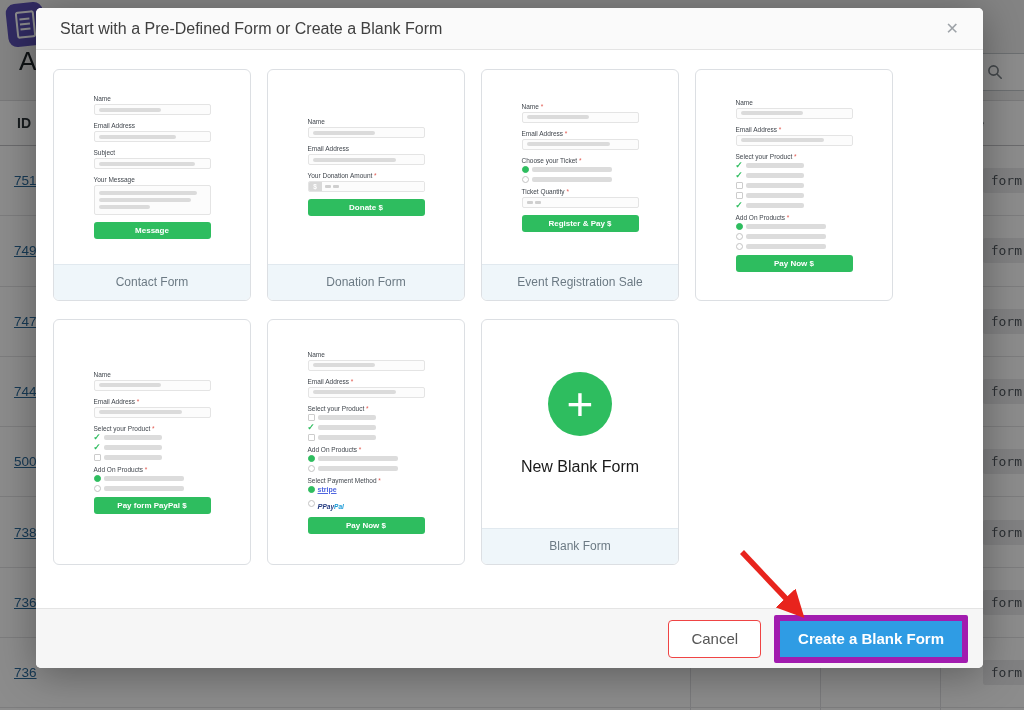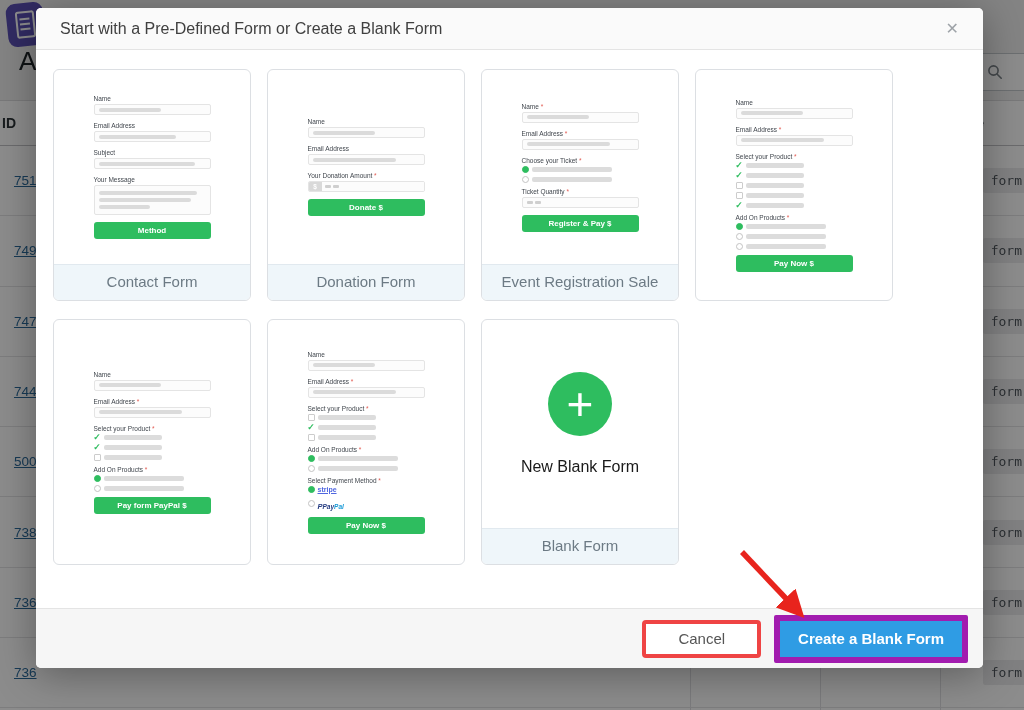--- a/index.html
+++ b/index.html
@@ -7,41 +7,41 @@
   body{position:relative;overflow:hidden;font-family:"Liberation Sans",sans-serif;background:#f0f0f1}
   
   .bg-page{position:absolute;inset:0;background:#f0f0f1}
   .plugin-logo{position:absolute;left:7px;top:3px;width:37px;height:43px;background:#5a4fb5;border-radius:9px;display:flex;align-items:center;justify-content:center;transform:rotate(-6deg)}
   .plugin-logo .doc{width:19px;height:27px;border:2px solid #fff;border-radius:3px;position:relative}
   .plugin-logo .doc::before{content:"";position:absolute;left:2px;top:5px;width:10px;height:2px;background:#fff;box-shadow:0 5px 0 #fff,0 10px 0 #fff}
   .bg-heading{position:absolute;left:19px;top:46px;font-size:26px;color:#1d2327}
   .search-box{position:absolute;left:969px;top:53px;width:80px;height:38px;background:#fff;border:1px solid #c5cace;border-radius:6px;display:flex;align-items:center;padding-left:17px}
   .tbl{position:absolute;left:0;top:100px;width:1024px;height:610px;background:#fff;border-top:1px solid #dcdcde}
   .tbl-head{height:45px;display:flex;align-items:center;border-bottom:1px solid #c3c4c7}
-  .th-id{margin-left:2px;font-weight:bold;font-size:14px;color:#2c3338}
+  .th-id{margin-left:17px;font-weight:bold;font-size:14px;color:#2c3338}
   .th-right{position:absolute;right:40px;top:14px;font-weight:bold;font-size:14px;color:#2c3338}
   .t-rows{position:absolute;left:0;top:45px;right:0}
   .t-row{height:70.3px;display:flex;align-items:center;justify-content:space-between;border-bottom:1px solid #e3e4e6;position:relative}
   .t-id{margin-left:14px;font-size:13.5px;color:#2b6a9b;text-decoration:underline}
   .t-chip{font-family:"DejaVu Sans Mono",monospace;font-size:13px;color:#50575e;background:#ececed;padding:5px 14px 5px 8px;margin-right:-12px;border-radius:2px;white-space:nowrap}
   .col-div{position:absolute;top:145px;bottom:0;width:1px;background:#e0e1e3}
   
   .overlay{position:absolute;inset:0;background:rgba(0,0,0,0.45);z-index:5}
   .modal{position:absolute;left:36px;top:8px;width:947px;height:660px;background:#fff;border-radius:5px;z-index:10;box-shadow:0 6px 40px rgba(0,0,0,.35);display:flex;flex-direction:column}
   .modal-header{height:42px;flex:none;background:#fafafa;border-bottom:1px solid #e4e4e4;display:flex;align-items:center;padding:0 24px;border-radius:5px 5px 0 0}
   .modal-title{font-size:16px;color:#404040}
   .close{margin-left:auto;color:#9ea3a8;font-size:16px;cursor:pointer;line-height:1}
   .modal-body{flex:1;padding:19px 17px;overflow:hidden}
   .cards{display:grid;grid-template-columns:repeat(4,198px);column-gap:16px;row-gap:18px}
   .card{border:1px solid #dcdfe3;border-radius:6px;background:#fff;display:flex;flex-direction:column;height:232px;overflow:hidden;cursor:pointer}
   .cards .card:nth-child(n+5){height:246px}
   .preview{flex:1;display:flex;flex-direction:column;justify-content:center;align-items:center}
   .mini{width:117px}
   .card-footer{flex:none;background:#eff6fa;border-top:1px solid #e1e9ef;display:flex;align-items:center;justify-content:center;min-height:36px;padding:6px 12px;text-align:center}
-  .card-footer span{color:#6c7a84;font-size:15px;line-height:1.25}
+  .card-footer span{color:#6c7a84;font-size:12px;line-height:1.25}
   
   .f-label{font-size:6.5px;color:#40464d;margin-bottom:2px}
   .f-label .star{color:#e25950}
   .f-input{height:11px;border:1px solid #e4e4e4;background:#fcfcfc;border-radius:2px;margin-bottom:7px;display:flex;align-items:center;padding:0 4px}
   .f-bar{height:4px;background:#dbdbdb;border-radius:2px}
   .f-textarea{height:30px;flex-direction:column;justify-content:center;align-items:flex-start;gap:3px;padding:4px}
   .f-textarea .f-bar{flex:none}
   .f-group{margin-bottom:5px}
   .g-item{display:flex;align-items:center;gap:3px;margin-bottom:3px}
   .chk{width:7px;height:7px;border:1px solid #ccc;border-radius:1px;background:#fff;flex:none;display:flex;align-items:center;justify-content:center}
@@ -57,21 +57,21 @@
   .brand-stripe{font-size:7px;font-weight:bold;color:#4f66e0;text-decoration:underline}
   .brand-paypal{font-style:italic;line-height:1}
   .pp-p{color:#243b80;font-size:7.5px;font-weight:bold}
   .pp-pay{color:#243b80;font-size:6.5px;font-weight:bold}
   .pp-pal{color:#1899d6;font-size:6.5px;font-weight:bold}
   
   .plus-circle{width:64px;height:64px;border-radius:50%;background:#2ebd5f;color:#fff;display:flex;align-items:center;justify-content:center;font-size:46px;font-weight:300;line-height:1}
   .blank-title{font-size:16px;color:#1a1a1a;margin-top:22px}
   
   .modal-footer{height:60px;flex:none;background:#f6f6f6;border-top:1px solid #e4e4e4;display:flex;align-items:center;justify-content:flex-end;gap:13px;padding:0 15px;border-radius:0 0 5px 5px}
-  .btn-cancel{background:#fff;border:4px solid #ef4444;border-radius:4px;height:38px;padding:0 32px;font-size:15px;color:#555;font-family:inherit;cursor:pointer}
+  .btn-cancel{background:#fff;border:1px solid #ef4444;border-radius:4px;height:38px;padding:0 22px;font-size:15px;color:#555;font-family:inherit;cursor:pointer}
   .btn-create-wrap{border:6px solid #a21caf;border-radius:2px}
   .btn-create{display:block;background:#2f9ce4;color:#fff;font-weight:bold;font-size:15px;height:36px;padding:0 18px;border:none;font-family:inherit;cursor:pointer}
   .anno-arrow{position:absolute;left:715px;top:540px;z-index:30;pointer-events:none}
   .search-glyph{width:16px;height:16px}
 </style>
 </head>
 <body>
 
 <div class="bg-page">
   <div class="plugin-logo">
@@ -152,21 +152,21 @@
               <div class="f-label"><span>Subject</span></div>
               <div class="f-input">
                 <div class="f-bar" style="width: 90%;"></div>
               </div>
               <div class="f-label"><span>Your Message</span></div>
               <div class="f-input f-textarea">
                 <div class="f-bar" style="width: 92%;"></div>
                 <div class="f-bar" style="width: 86%;"></div>
                 <div class="f-bar" style="width: 48%;"></div>
               </div>
-              <div class="f-btn">Method</div>
+              <div class="f-btn">Message</div>
             </div>
           </div>
           <div class="card-footer">
             <span>Contact Form</span>
           </div>
         </div>
         <div class="card">
           <div class="preview">
             <div class="mini">
               <div class="f-label"><span>Name</span></div>

